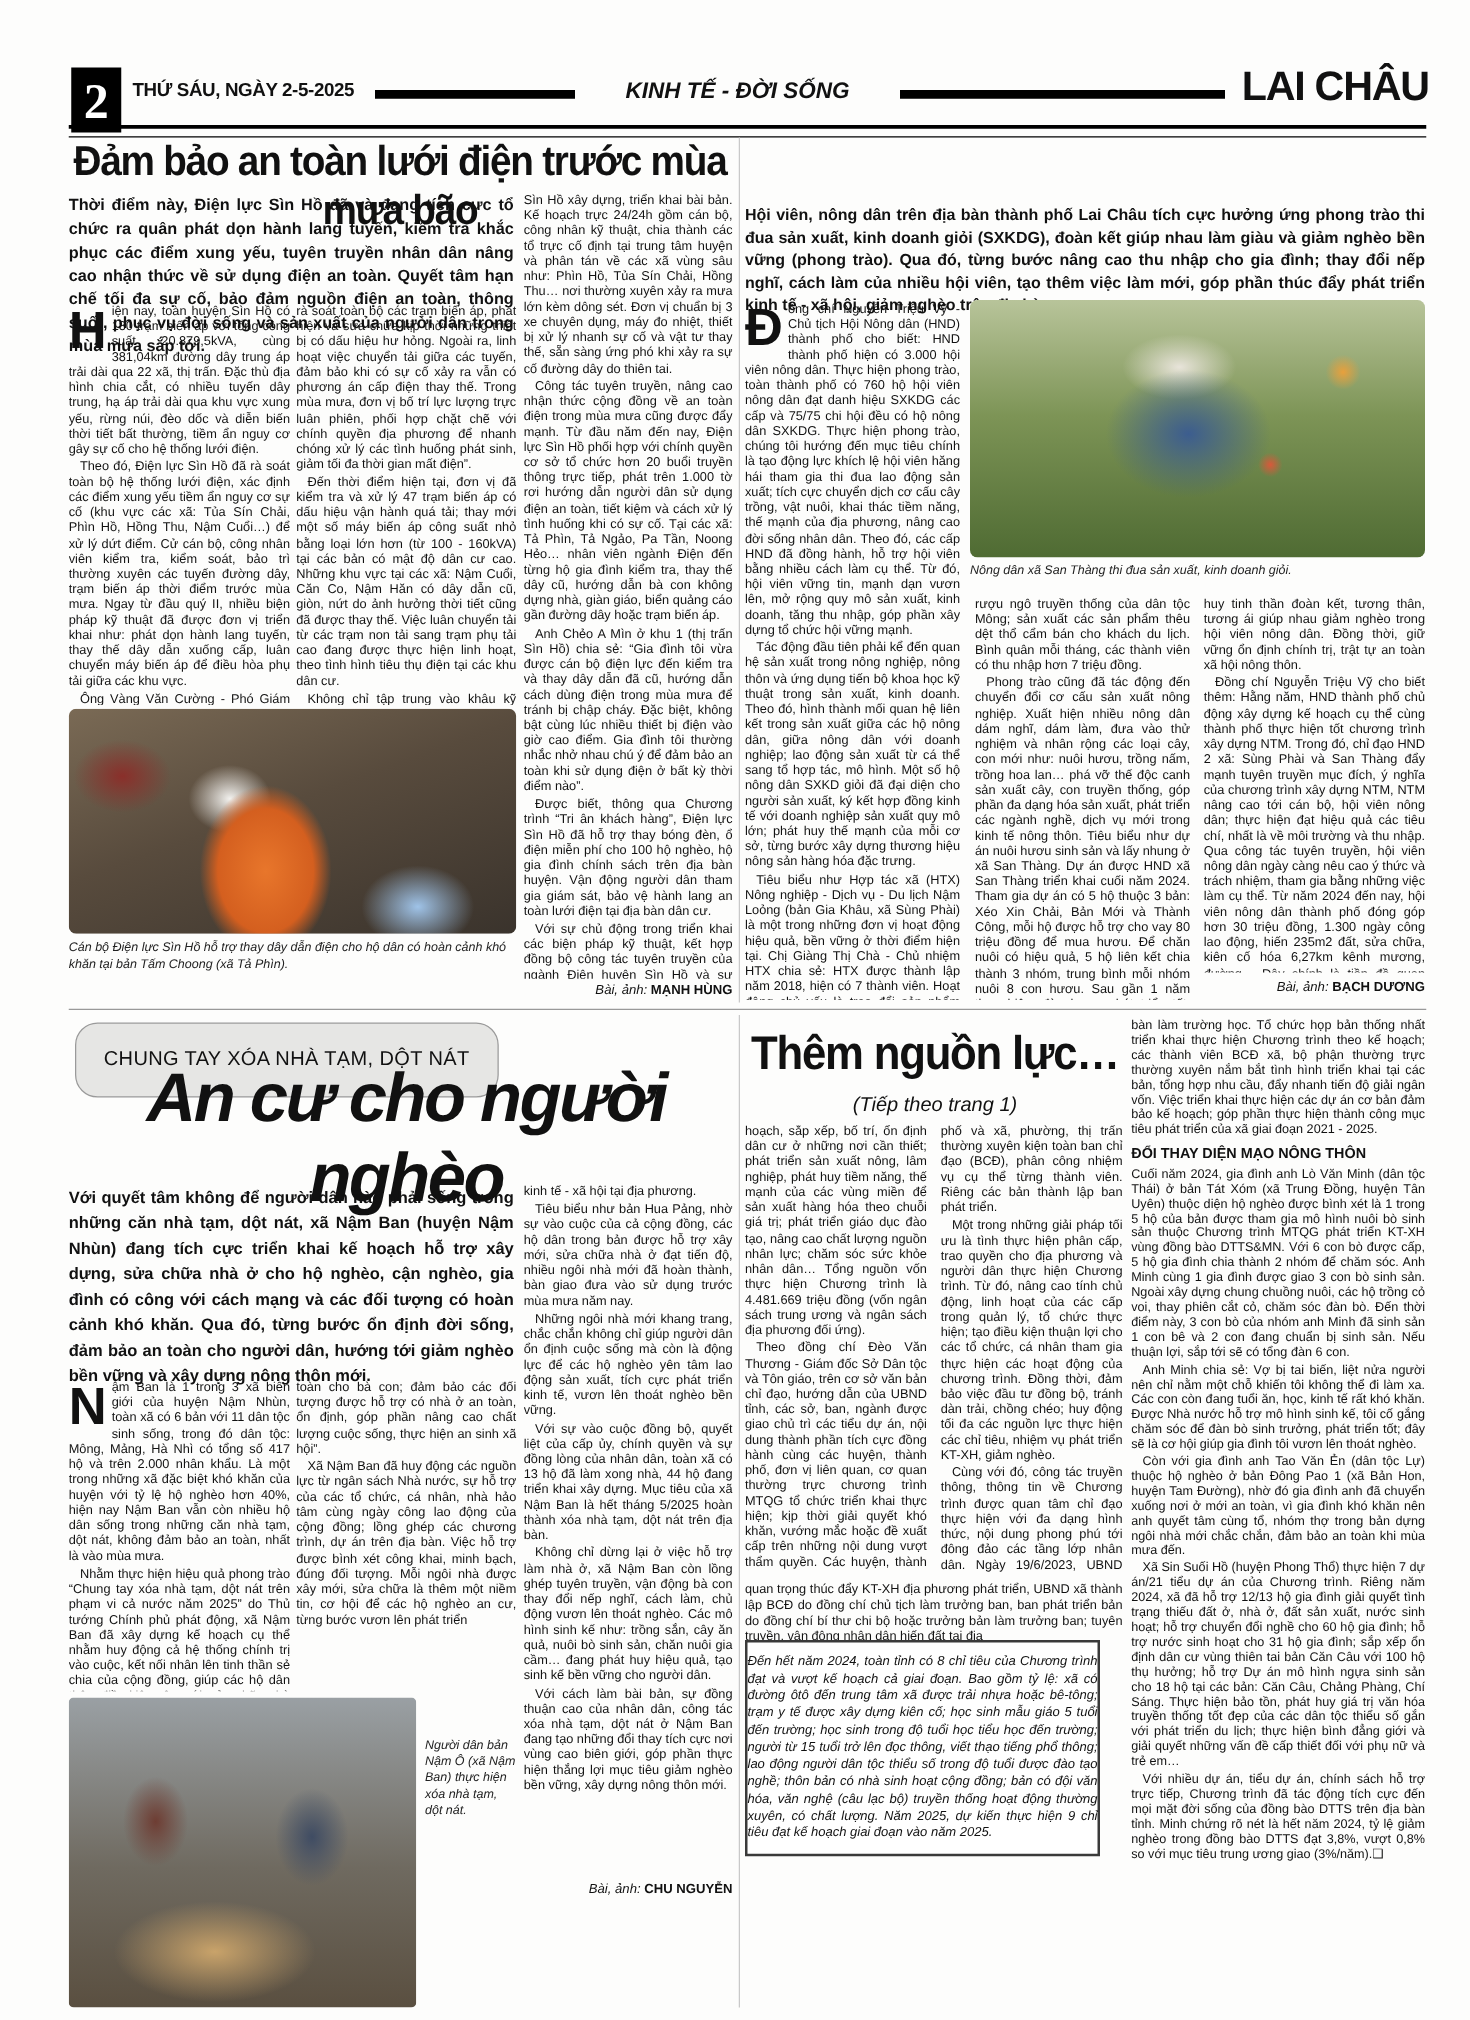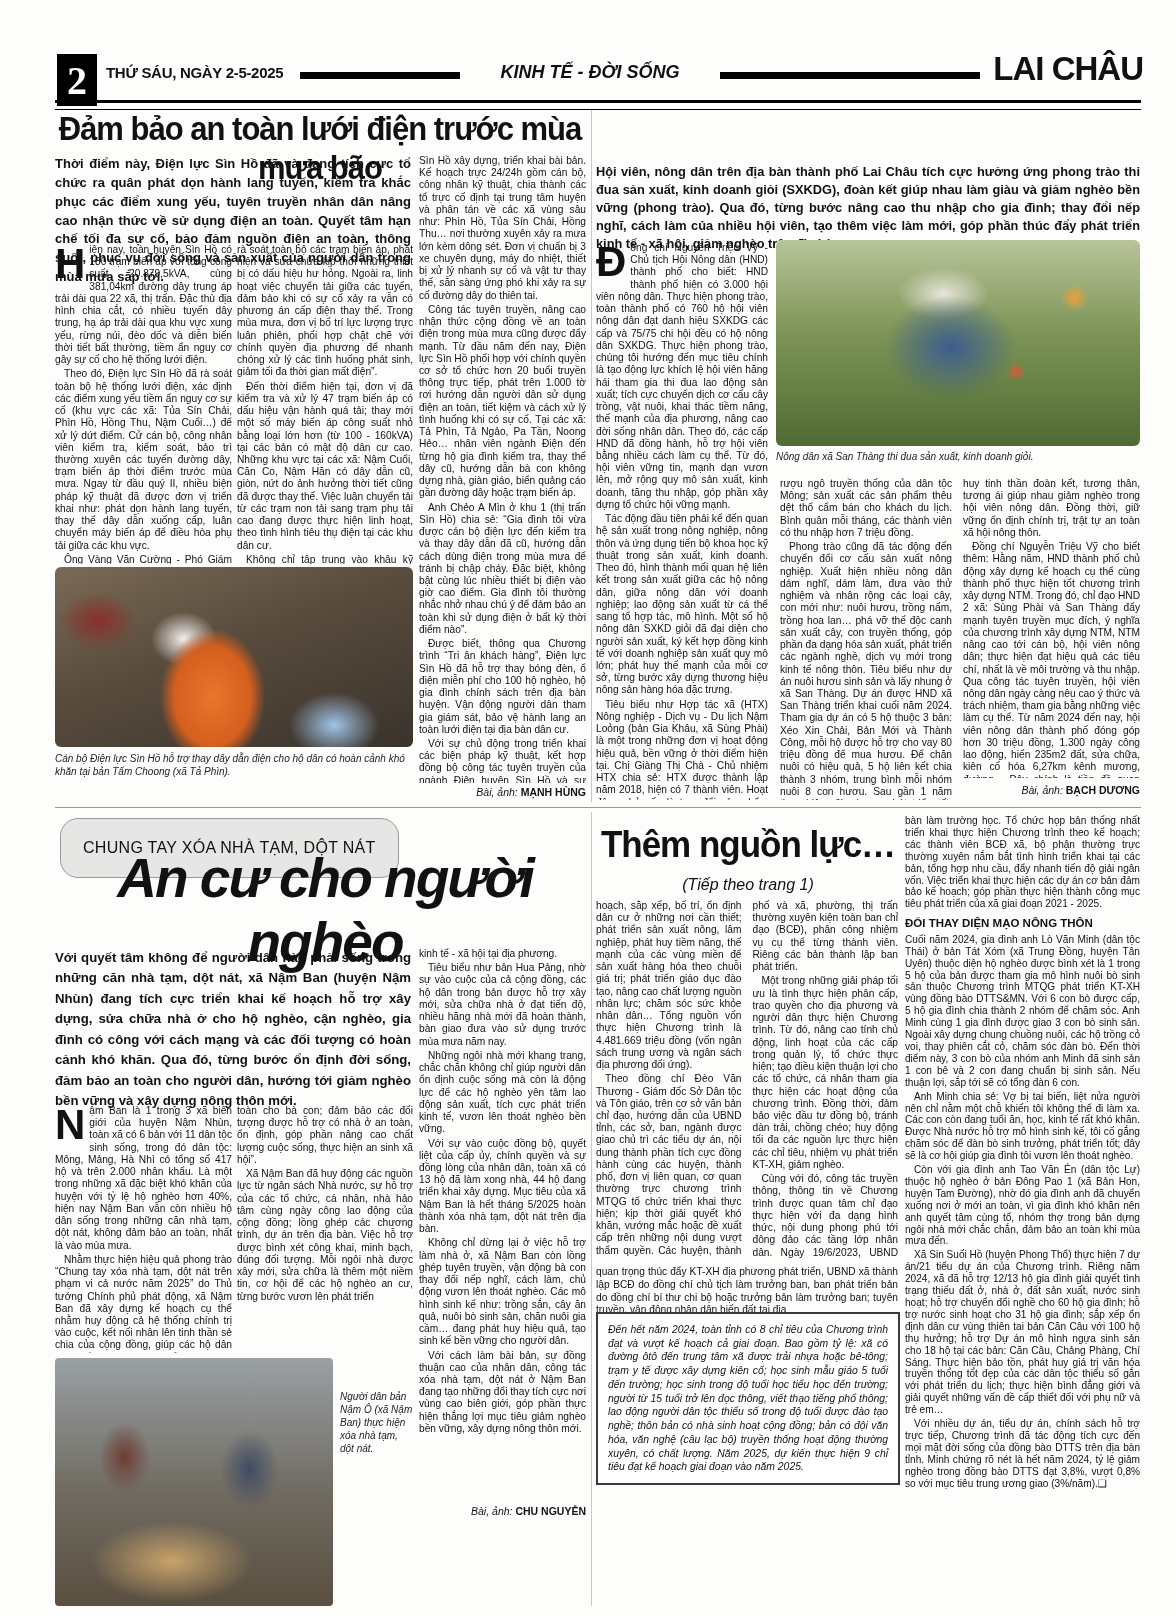--- a/index.html
+++ b/index.html
@@ -52,21 +52,21 @@
       radial-gradient(circle 14px at 66% 64%, #d8593a 0%, rgba(0,0,0,0) 70%),
       radial-gradient(ellipse 110px 85px at 48% 52%, #3c5d8f 0%, rgba(0,0,0,0) 60%),
       radial-gradient(ellipse 70px 40px at 46% 26%, #e8e4da 0%, rgba(0,0,0,0) 65%),
       linear-gradient(180deg,#b8c49a 0%,#7d9456 45%,#4f6b33 100%);}
   .photo3{background:
       radial-gradient(ellipse 130px 65px at 42% 82%, #c9a36a 0%, rgba(0,0,0,0) 62%),
       radial-gradient(ellipse 45px 60px at 70% 45%, #3f4c63 0%, rgba(0,0,0,0) 65%),
       radial-gradient(ellipse 40px 55px at 25% 40%, #6e3d33 0%, rgba(0,0,0,0) 65%),
       linear-gradient(180deg,#9aa0a4 0%,#6f6a60 55%,#5a4f40 100%);}
   
-  .boxnote{position:absolute;border:2px solid #3a3a3a;padding:9px 10px;font-style:italic;
+  .boxnote{position:absolute;border:2px solid #3a3a3a;padding:9px 0;font-style:italic;
            font-size:10.4px;line-height:1.32;text-align:justify;background:#fff;}
   
   .flow2{position:absolute;column-count:2;column-gap:11px;text-align:justify;
          font-size:10.2px;line-height:1.2;overflow:hidden;}
   .flow2 p{margin:0 0 2px 0;text-indent:9px;}
   .flow2 p.nofirst{text-indent:0;}
   .widepara{position:absolute;text-align:justify;font-size:10.2px;line-height:1.25;}
 </style>
 </head>
 <body>
@@ -160,21 +160,21 @@
   <div class="col" style="left:237px;top:1105px;width:176px;height:248px;">
     <p class="nofirst">toàn cho bà con; đảm bảo các đối tượng được hỗ trợ có nhà ở an toàn, ổn định, góp phần nâng cao chất lượng cuộc sống, thực hiện an sinh xã hội”.</p>
     <p>Xã Nậm Ban đã huy động các nguồn lực từ ngân sách Nhà nước, sự hỗ trợ của các tổ chức, cá nhân, nhà hảo tâm cùng ngày công lao động của cộng đồng; lồng ghép các chương trình, dự án trên địa bàn. Việc hỗ trợ được bình xét công khai, minh bạch, đúng đối tượng. Mỗi ngôi nhà được xây mới, sửa chữa là thêm một niềm tin, cơ hội để các hộ nghèo an cư, từng bước vươn lên phát triển</p>
   </div>
 
   <div class="photo photo3" style="left:55px;top:1358px;width:278px;height:248px;border-radius:4px;"></div>
   <div class="caption" style="left:340px;top:1390px;width:73px;">Người dân bản Nậm Ô (xã Nậm Ban) thực hiện xóa nhà tạm, dột nát.</div>
 
   <div class="col" style="left:419px;top:948px;width:167px;height:552px;">
     <p class="nofirst">kinh tế - xã hội tại địa phương.</p>
-    <p>Tiêu biểu như bản Hua Pảng, nhờ sự vào cuộc của cả cộng đồng, các hộ dân trong bản được hỗ trợ xây mới, sửa chữa nhà ở đạt tiến độ, nhiều hăng nhà mới đã hoàn thành, bàn giao đưa vào sử dụng trước mùa mưa năm nay.</p>
+    <p>Tiêu biểu như bản Hua Pảng, nhờ sự vào cuộc của cả cộng đồng, các hộ dân trong bản được hỗ trợ xây mới, sửa chữa nhà ở đạt tiến độ, nhiều ngôi nhà mới đã hoàn thành, bàn giao đưa vào sử dụng trước mùa mưa năm nay.</p>
     <p>Những ngôi nhà mới khang trang, chắc chắn không chỉ giúp người dân ổn định cuộc sống mà còn là động lực để các hộ nghèo yên tâm lao động sản xuất, tích cực phát triển kinh tế, vươn lên thoát nghèo bền vững.</p>
     <p>Với sự vào cuộc đồng bộ, quyết liệt của cấp ủy, chính quyền và sự đồng lòng của nhân dân, toàn xã có 13 hộ đã làm xong nhà, 44 hộ đang triển khai xây dựng. Mục tiêu của xã Nậm Ban là hết tháng 5/2025 hoàn thành xóa nhà tạm, dột nát trên địa bàn.</p>
     <p>Không chỉ dừng lại ở việc hỗ trợ làm nhà ở, xã Nậm Ban còn lồng ghép tuyên truyền, vận động bà con thay đổi nếp nghĩ, cách làm, chủ động vươn lên thoát nghèo. Các mô hình sinh kế như: trồng sắn, cây ăn quả, nuôi bò sinh sản, chăn nuôi gia cầm… đang phát huy hiệu quả, tạo sinh kế bền vững cho người dân.</p>
     <p>Với cách làm bài bản, sự đồng thuận cao của nhân dân, công tác xóa nhà tạm, dột nát ở Nậm Ban đang tạo những đổi thay tích cực nơi vùng cao biên giới, góp phần thực hiện thắng lợi mục tiêu giảm nghèo bền vững, xây dựng nông thôn mới.</p>
   </div>
   <div class="byline" style="left:419px;top:1505px;width:167px;">
     <em>Bài, ảnh:</em>
     <strong>CHU NGUYỄN</strong>
   </div>
 

